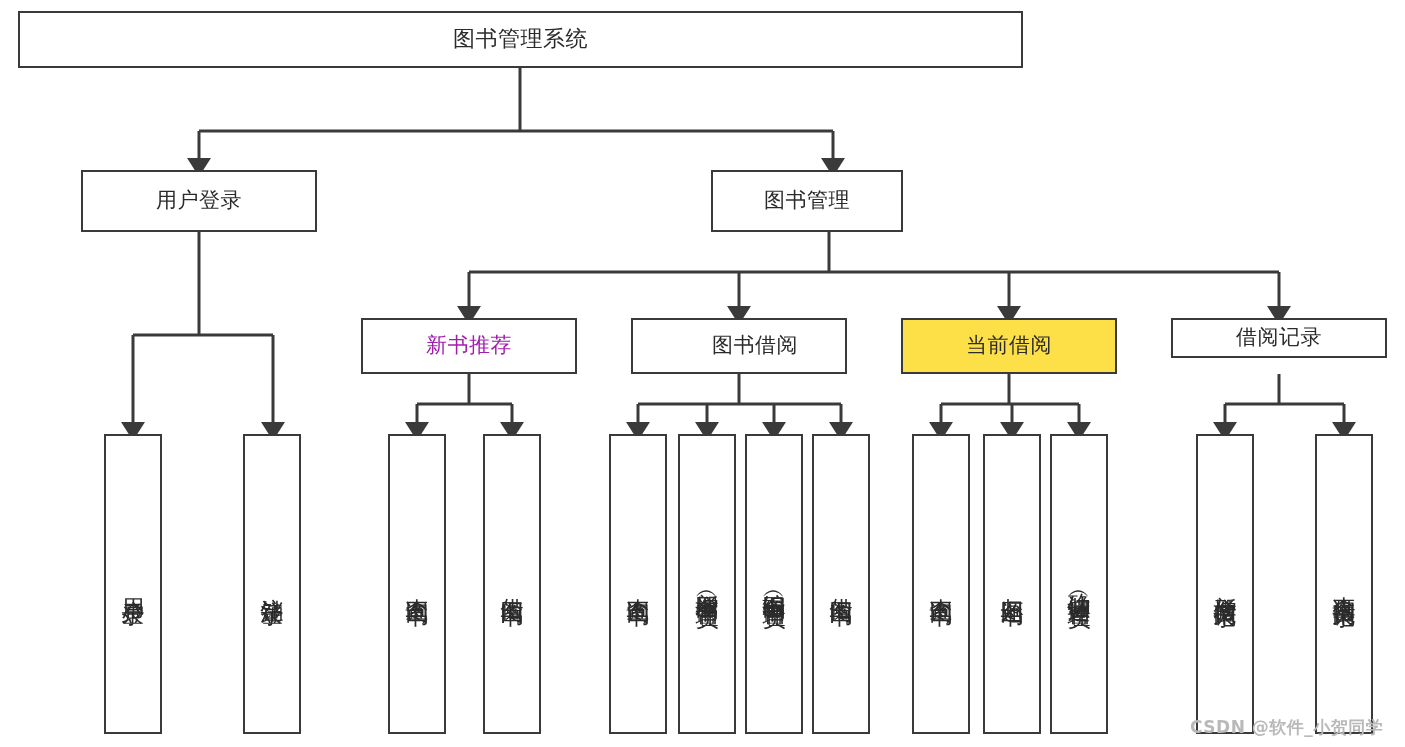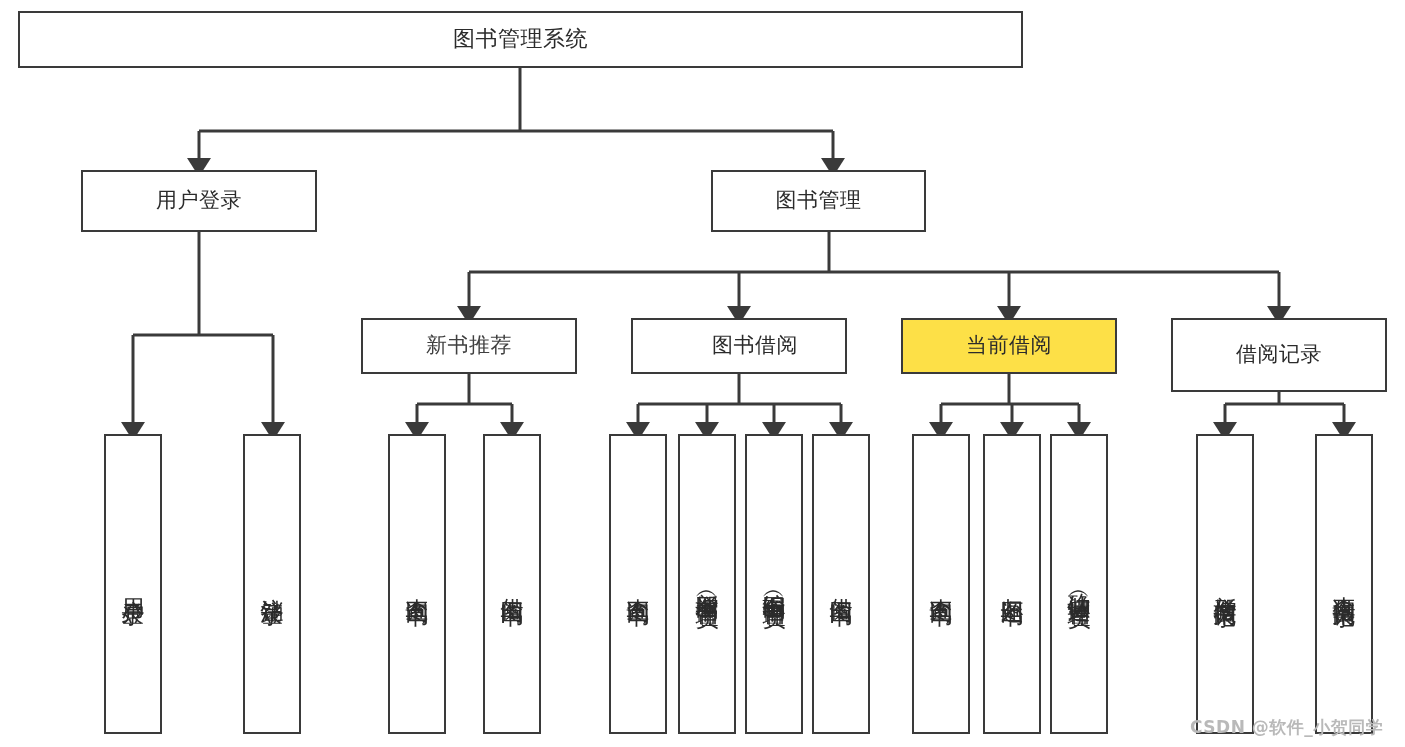--- a/index.html
+++ b/index.html
@@ -128,34 +128,34 @@
     </g>
   </svg>
 
   <div class="node horiz root" style="left: 18px; top: 11px; width: 1005px; height: 57px; border-color: rgb(58, 58, 58); background: rgb(255, 255, 255); color: rgb(43, 43, 43);">
     <span class="node-label">图书管理系统</span>
   </div>
 
   <div class="node horiz" style="left: 81px; top: 170px; width: 236px; height: 62px; border-color: rgb(58, 58, 58); background: rgb(255, 255, 255); color: rgb(43, 43, 43);">
     <span class="node-label">用户登录</span>
   </div>
-  <div class="node horiz" style="left: 711px; top: 170px; width: 215px; height: 62px; border-color: rgb(58, 58, 58); background: rgb(255, 255, 255); color: rgb(43, 43, 43);">
+  <div class="node horiz" style="left: 711px; top: 170px; width: 192px; height: 62px; border-color: rgb(58, 58, 58); background: rgb(255, 255, 255); color: rgb(43, 43, 43);">
     <span class="node-label">图书管理</span>
   </div>
 
-  <div class="node horiz" style="left: 361px; top: 318px; width: 216px; height: 56px; border-color: rgb(58, 58, 58); background: rgb(255, 255, 255); color: #404040;">
+  <div class="node horiz" style="left: 361px; top: 318px; width: 216px; height: 56px; border-color: rgb(58, 58, 58); background: rgb(255, 255, 255); color: #a21caf;">
     <span class="node-label">新书推荐</span>
   </div>
   <div class="node horiz" style="left: 631px; top: 318px; width: 216px; height: 56px; border-color: rgb(58, 58, 58); background: rgb(255, 255, 255); color: rgb(43, 43, 43); padding-left: 32px;">
     <span class="node-label">图书借阅</span>
   </div>
   <div class="node horiz" style="left: 901px; top: 318px; width: 216px; height: 56px; border-color: rgb(58, 58, 58); background: #fde047; color: rgb(43, 43, 43);">
     <span class="node-label">当前借阅</span>
   </div>
-  <div class="node horiz" style="left: 1171px; top: 318px; width: 216px; height: 74px; border-color: rgb(58, 58, 58); background: rgb(255, 255, 255); color: rgb(43, 43, 43);">
+  <div class="node horiz" style="left: 1171px; top: 318px; width: 216px; height: 40px; border-color: rgb(58, 58, 58); background: rgb(255, 255, 255); color: rgb(43, 43, 43);">
     <span class="node-label">借阅记录</span>
   </div>
 
   <div class="node vert" style="left: 104px; top: 434px; width: 58px; height: 300px; border-color: rgb(58, 58, 58); background: rgb(255, 255, 255); color: rgb(43, 43, 43);">
     <span class="node-label">用户登录</span>
   </div>
   <div class="node vert" style="left: 243px; top: 434px; width: 58px; height: 300px; border-color: rgb(58, 58, 58); background: rgb(255, 255, 255); color: rgb(43, 43, 43);">
     <span class="node-label">注销登录</span>
   </div>
   <div class="node vert" style="left: 388px; top: 434px; width: 58px; height: 300px; border-color: rgb(58, 58, 58); background: rgb(255, 255, 255); color: rgb(43, 43, 43);">

